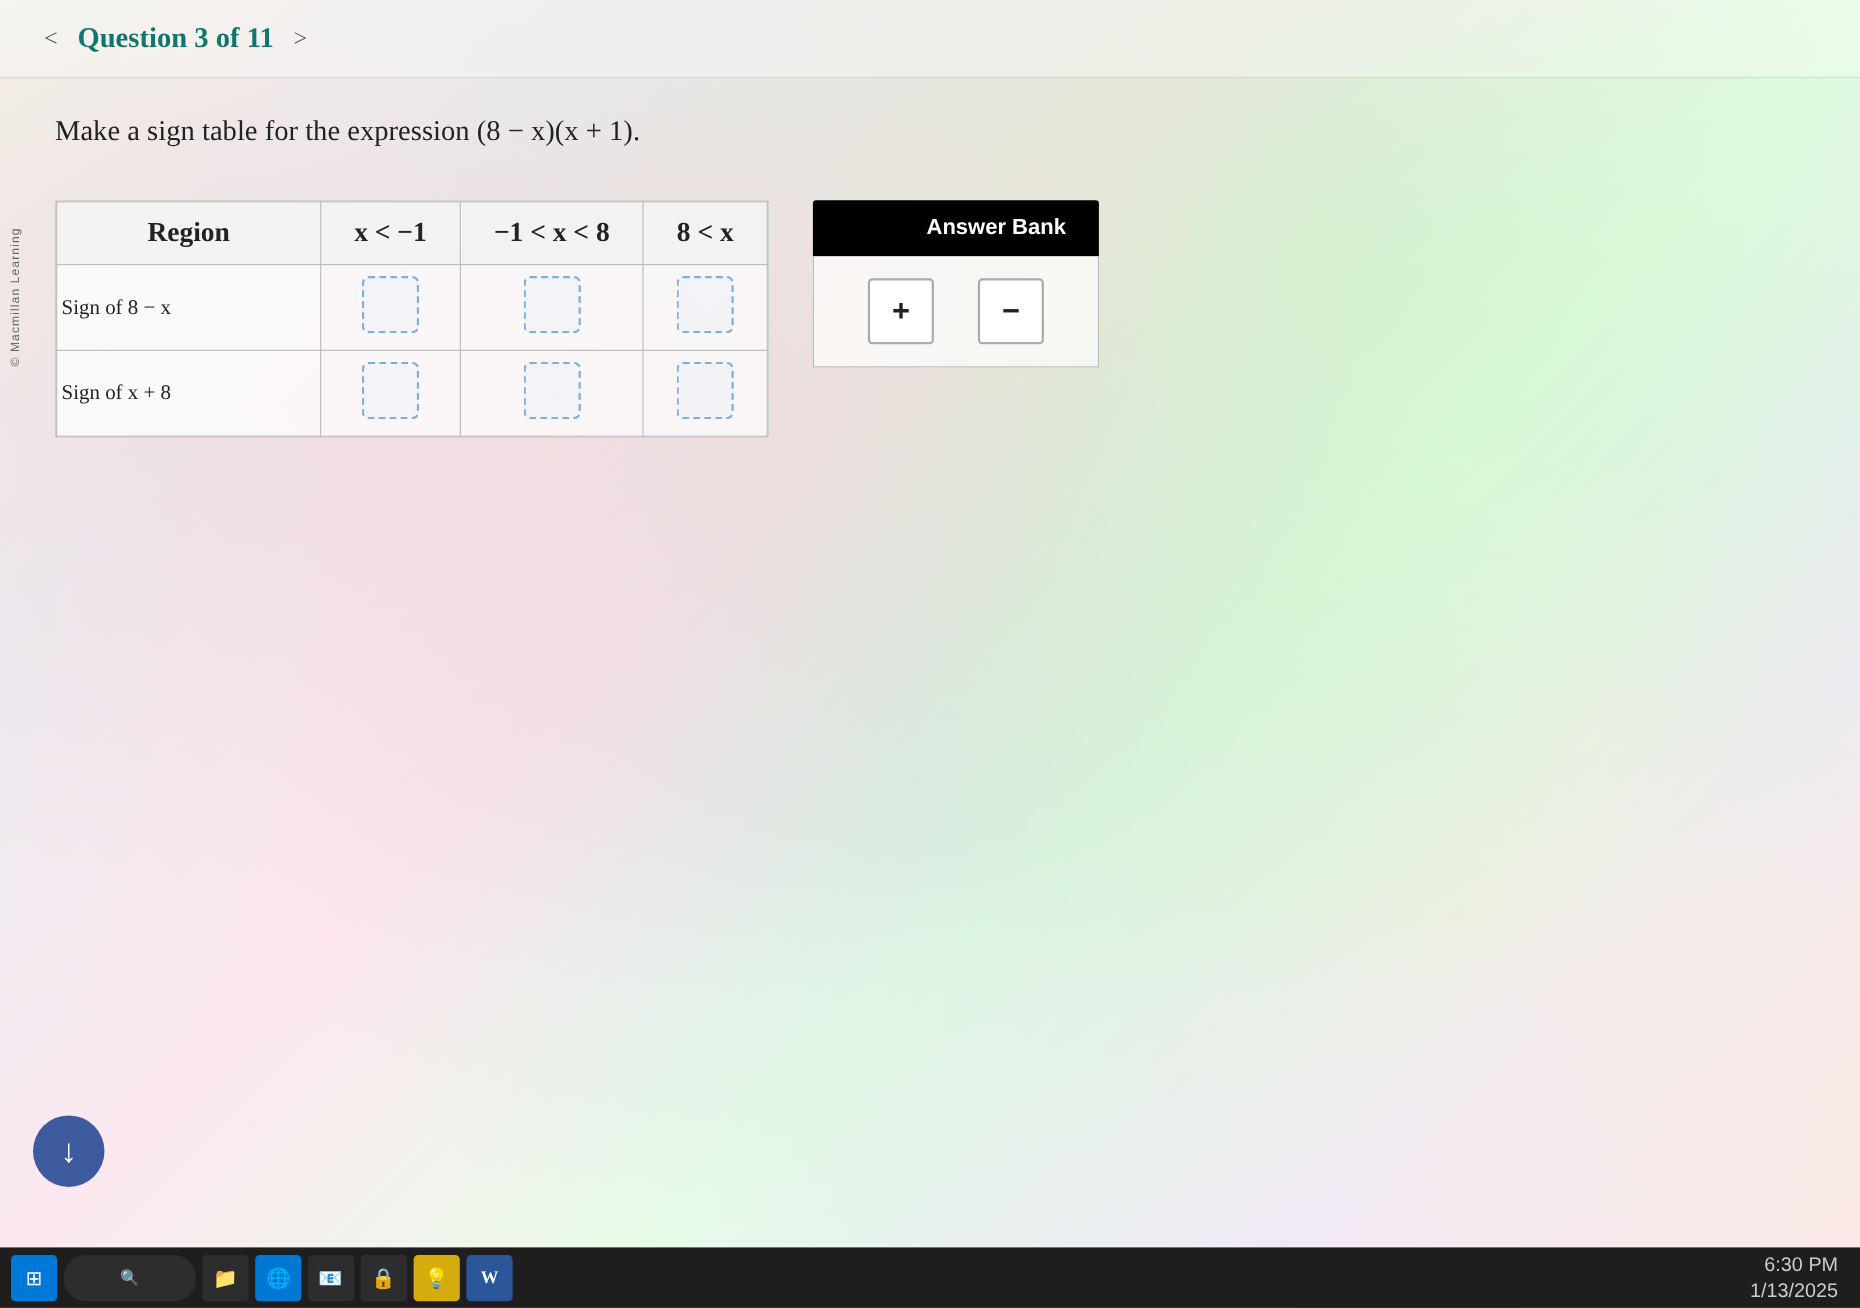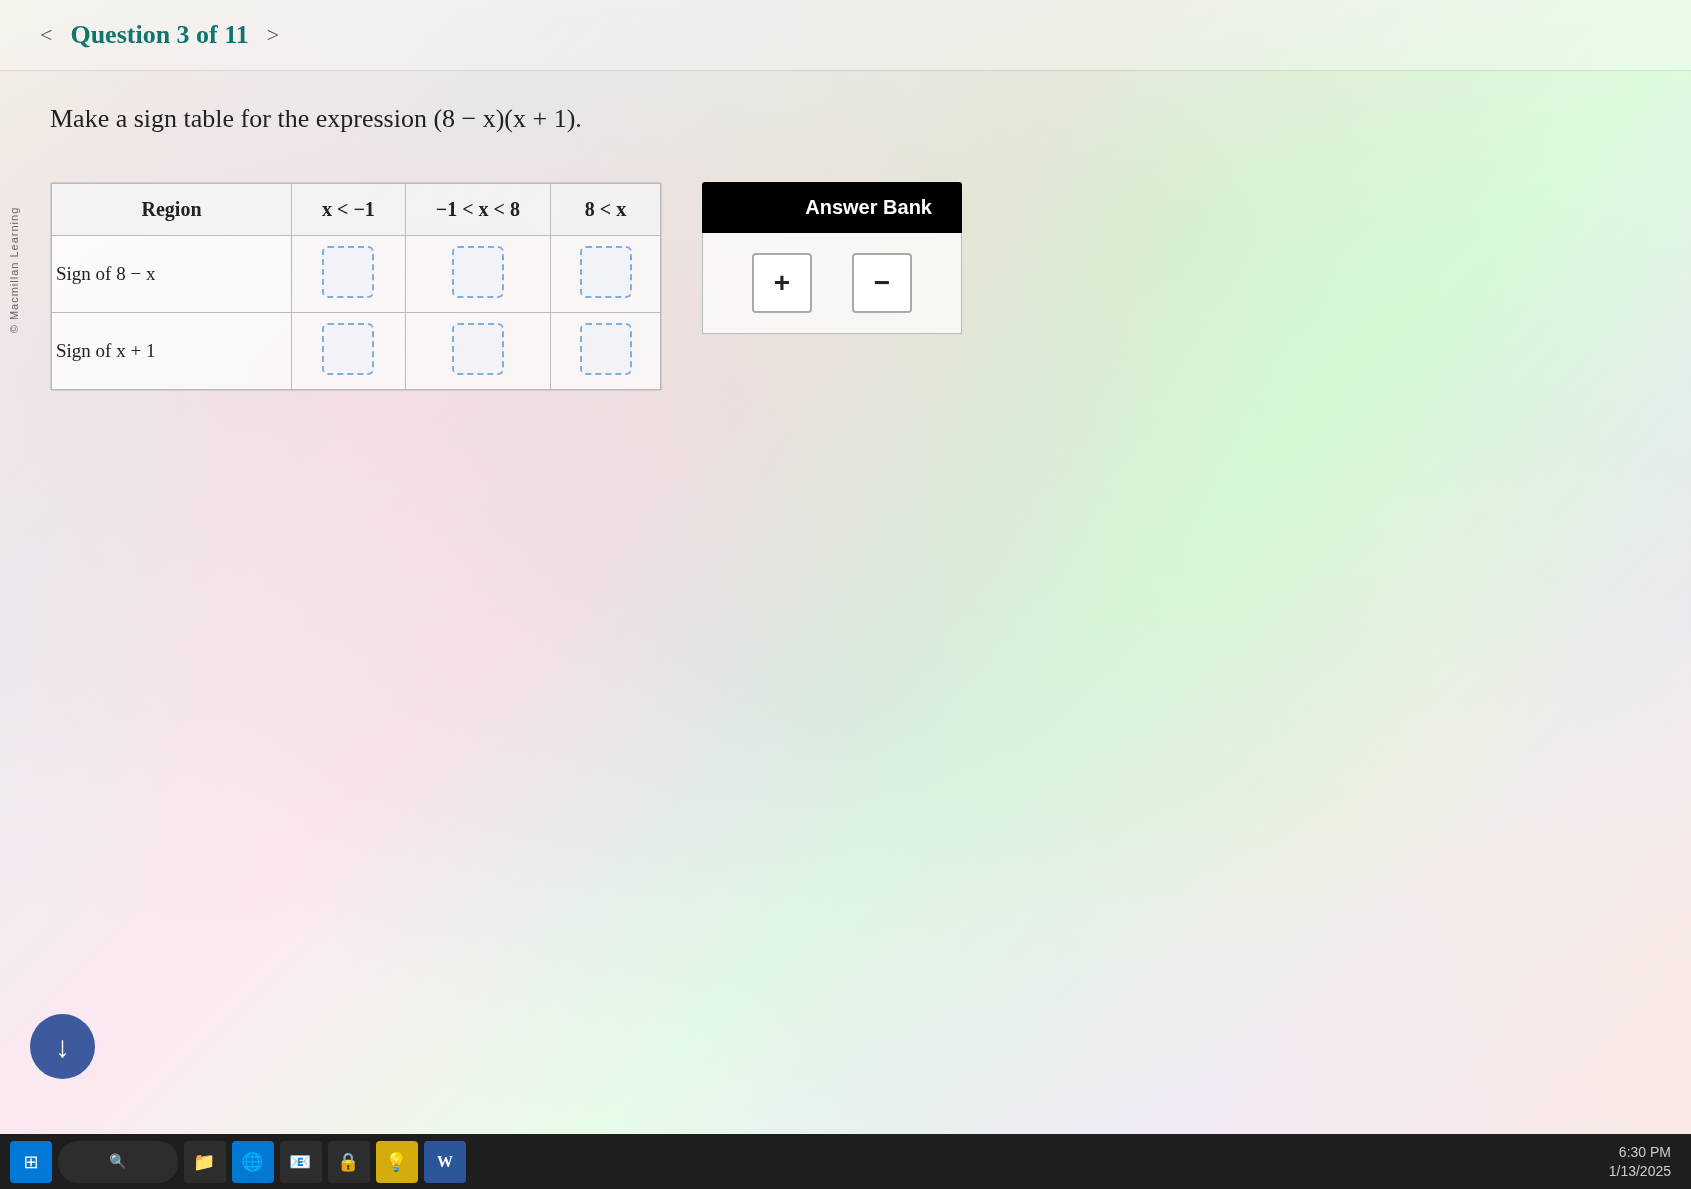--- a/index.html
+++ b/index.html
@@ -116,21 +116,21 @@
       border: 1px solid #bbb;
       padding: 0;
     }
 
     table.sign-table thead tr {
       background: rgba(240,240,240,0.5);
     }
 
     table.sign-table th {
       font-weight: 700;
-      font-size: 20px;
+      font-size: 25px;
       color: #222;
       text-align: center;
       padding: 14px 30px;
     }
 
     table.sign-table th.region-header {
       text-align: center;
       min-width: 240px;
       padding: 14px 20px;
     }
@@ -263,21 +263,21 @@
       color: white;
       font-size: 18px;
     }
 
     .taskbar-right {
       margin-left: auto;
       display: flex;
       align-items: center;
       gap: 12px;
       color: #ccc;
-      font-size: 14px;
+      font-size: 18px;
       font-family: Arial, sans-serif;
       padding-right: 10px;
     }
 
     .taskbar-time {
       text-align: right;
       line-height: 1.3;
     }
   </style>
 </head>
@@ -311,21 +311,21 @@
             </tr>
           </thead>
           <tbody>
             <tr>
               <td class="row-label">Sign of 8 − x</td>
               <td class="drop-cell"><div class="drop-box"></div></td>
               <td class="drop-cell"><div class="drop-box"></div></td>
               <td class="drop-cell"><div class="drop-box"></div></td>
             </tr>
             <tr>
-              <td class="row-label">Sign of x + 1</td>
+              <td class="row-label">Sign of x + 8</td>
               <td class="drop-cell"><div class="drop-box"></div></td>
               <td class="drop-cell"><div class="drop-box"></div></td>
               <td class="drop-cell"><div class="drop-box"></div></td>
             </tr>
           </tbody>
         </table>
       </div>
 
       <div class="answer-bank">
         <div class="answer-bank-header">Answer Bank</div>

